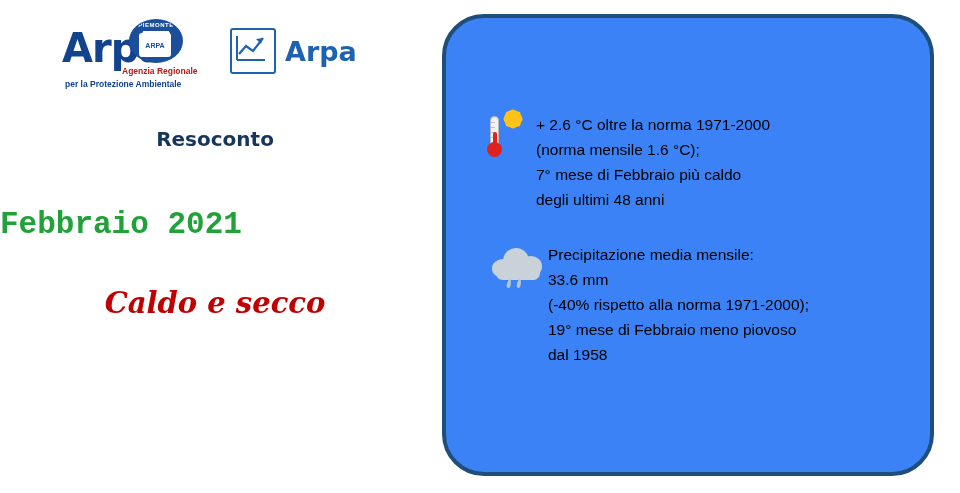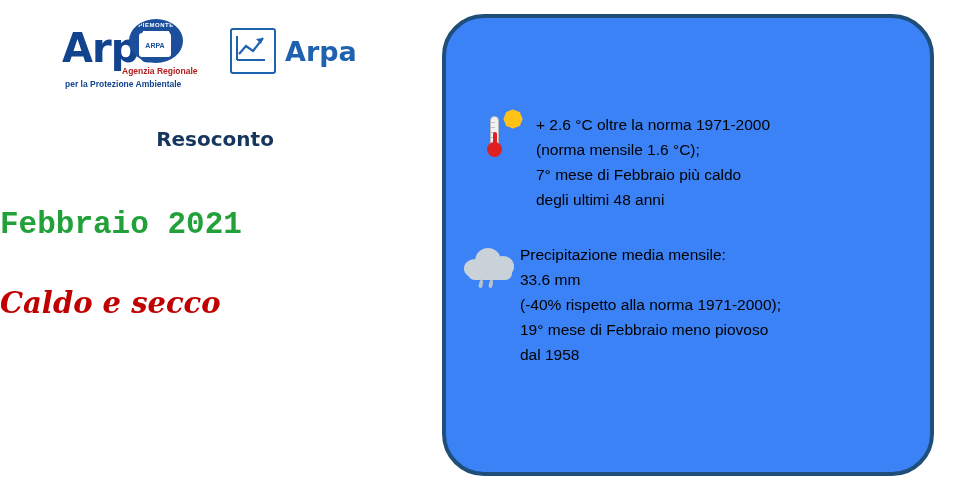--- a/index.html
+++ b/index.html
@@ -155,21 +155,21 @@
     font-family: Liberation Mono, monospace;
     font-size: 31px;
     font-weight: bold;
     color: #22a13a;
   }
   .title-tag {
     position: absolute;
     left: 0;
     top: 286px;
     width: 430px;
-    text-align: left;
+    text-align: center;
     font-family: "DejaVu Serif", serif;
     font-size: 29px;
     font-weight: bold;
     font-style: italic;
     color: #c00000;
   }
 
   
   .panel {
     position: absolute;
@@ -182,21 +182,21 @@
     background: #3b82f6;
     box-sizing: border-box;
   }
 
   .item {
     position: absolute;
     display: flex;
     align-items: flex-start;
   }
   .item-temp { left: 28px; top: 92px; }
-  .item-prec { left: 12px; top: 222px; }
+  .item-prec { left: 40px; top: 222px; }
 
   .icon-box {
     width: 62px;
     min-width: 62px;
     height: 70px;
     position: relative;
   }
 
   .item-text {
     font-family: "Liberation Sans", sans-serif;

